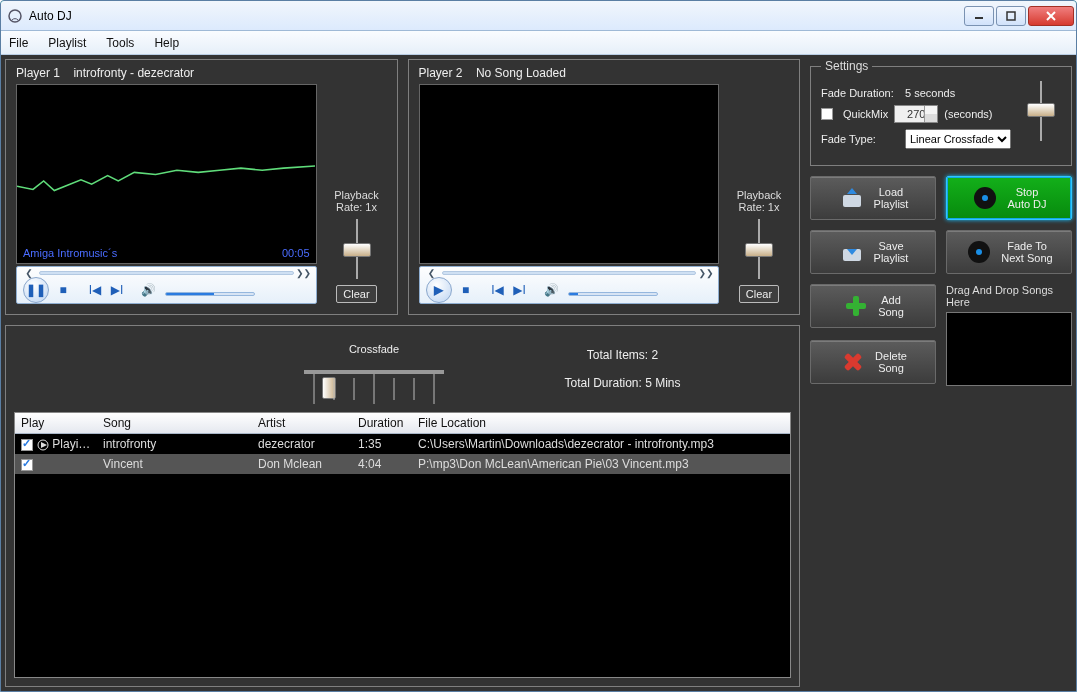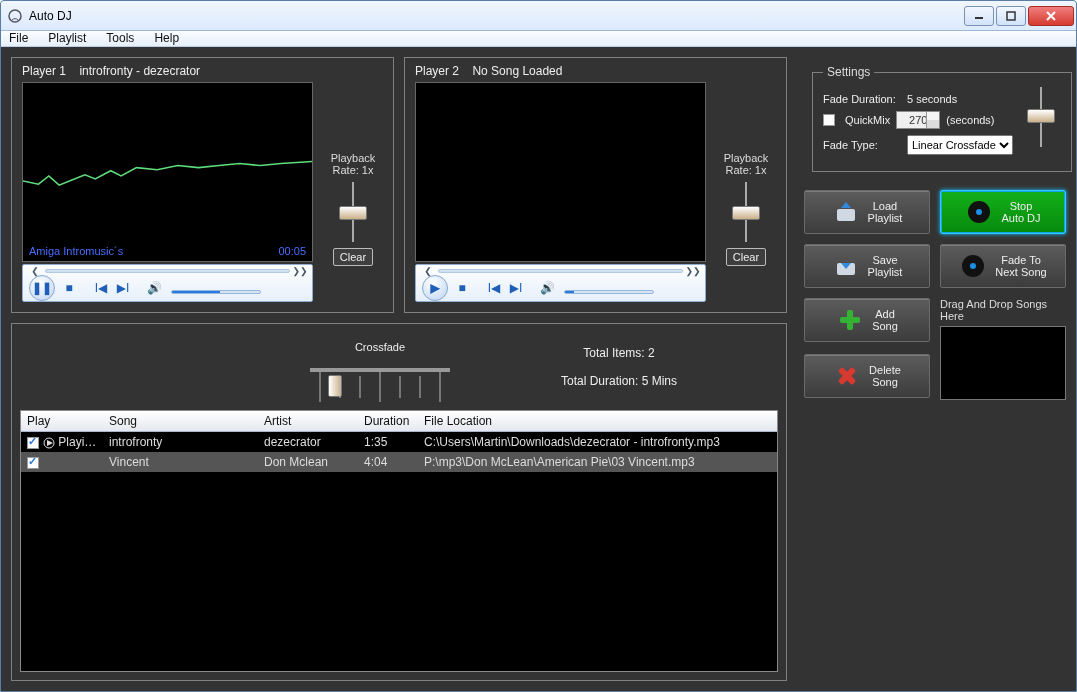--- a/index.html
+++ b/index.html
@@ -7,24 +7,24 @@
 
   
   .window{width:1077px;height:692px;border:1px solid #5a7ea3;border-radius:4px 4px 0 0;overflow:hidden;display:flex;flex-direction:column;background:#14b8a6}
   .titlebar{height:30px;background:linear-gradient(to bottom,#f1f6fc,#dceafd);display:flex;align-items:center;padding:0 2px 0 6px;border-bottom:1px solid #9fb9d6}
   .titlebar .app-icon{width:16px;height:16px;display:inline-flex;align-items:center;justify-content:center;margin-right:6px;color:#556}
   .titlebar .title{flex:1;font-size:12px;color:#000}
   .win-btns{display:flex;margin-left:auto}
   .win-btn{width:30px;height:20px;margin-left:2px;border:1px solid #7a92b2;border-radius:3px;background:linear-gradient(to bottom,#f3f7fe,#d1e2fb);display:flex;align-items:center;justify-content:center;font-size:10px;color:#3a3a3a;cursor:default}
   .win-btn.close{width:46px;background:linear-gradient(to bottom,#f07f7f,#d63a2f);border-color:#a32f24;color:#fff}
 
-  .menubar{height:16px;background:linear-gradient(to bottom,#fafcff,#e6eff9);display:flex;padding:0 8px;border-bottom:1px solid #b9cde4;color:#111}
+  .menubar{height:24px;background:linear-gradient(to bottom,#fafcff,#e6eff9);display:flex;align-items:center;padding:0 8px;border-bottom:1px solid #b9cde4;color:#111}
   .menubar span{margin-right:20px;cursor:default}
 
-  .client{flex:1;background:#333333;padding:10px;display:flex;gap:17px;min-height:0}
+  .client{flex:1;background:#333333;padding:4px;display:flex;gap:10px;min-height:0}
   .left-col{flex:1;display:flex;flex-direction:column;gap:10px;min-width:0;min-height:0}
   .right-col{width:262px;display:flex;flex-direction:column;gap:10px}
 
   
   .players{display:flex;gap:10px}
   .player{flex:1;border:1px solid #7f7f7f;padding:6px 10px 10px 10px;color:#ddd}
   .player-head{font-size:12px;margin-bottom:4px;color:#eee}
   .player-body{display:flex;gap:10px}
   .wave-col{flex:1}
   .wave-box{height:180px;background:#000;border:1px solid #666;position:relative;overflow:hidden}
@@ -35,21 +35,21 @@
   
   .seek-row{position:absolute;left:6px;right:6px;top:3px;height:6px;display:flex;align-items:center;gap:4px}
   .seek-track{flex:1;height:4px;background:#cfe0f3;border:1px solid #b3c9e2;border-radius:2px}
   .seek-sm{width:12px;height:12px;font-size:9px;color:#456;display:flex;align-items:center;justify-content:center;cursor:default}
   .transport .btns{display:flex;align-items:center;gap:6px;margin-top:9px}
   .tbtn{width:16px;height:16px;display:flex;align-items:center;justify-content:center;color:#1f5fb8;cursor:default}
   .tbtn.big{width:26px;height:26px;border:1px solid #8aa7cc;border-radius:50%;background:radial-gradient(circle at 40% 30%,#fff,#bcd4f2);font-size:12px;font-weight:bold}
   .vol-line{height:4px;width:90px;background:linear-gradient(to right,#2a7be0 55%,#d7e4f4 55%);border:1px solid #95b7de;border-radius:2px;margin-left:2px;margin-top:8px}
 
   .rate-col{width:60px;text-align:center;font-size:11px;color:#ddd}
-  .rate-col .lab{margin-top:70px}
+  .rate-col .lab{margin-top:105px}
   .vslider{margin:6px auto 0;width:34px;height:60px;display:flex;flex-direction:column;align-items:center;position:relative}
   .vslider .rail{width:2px;height:60px;background:#aaa}
   .vslider .knob{position:absolute;top:24px;left:3px;width:28px;height:14px;background:linear-gradient(to bottom,#fff,#c9b089);border:1px solid #777;border-radius:2px}
   .vslider::before,.vslider::after{content:"";position:absolute;left:50%;transform:translateX(-50%);width:18px;height:2px;top:4px}
   .clear-btn{margin-top:6px;display:inline-block;border:1px solid #bbb;background:#3e3e3e;color:#eee;padding:2px 6px;border-radius:2px;cursor:default}
 
   
   .bottom{flex:1;border:1px solid #7f7f7f;padding:8px 8px 8px 8px;display:flex;flex-direction:column;min-height:0}
   .crossfade-row{display:flex;align-items:flex-end;gap:20px;padding:0 10px 8px 10px}
   .cf-box{width:140px}
@@ -71,21 +71,21 @@
   .c-loc{flex:1}
   .tbody{flex:1;overflow:auto;color:#ddd;font-size:12px}
   .trow{display:flex;align-items:center}
   .trow.sel{background:#555}
   .trow:not(.sel){background:#000}
   .chk{width:12px;height:12px;border:1px solid #999;background:#fff;display:inline-block;margin-right:4px;position:relative;vertical-align:middle}
   .chk.checked::after{content:"✓";position:absolute;left:0;top:-3px;color:#2a7be0;font-size:11px;font-weight:bold}
   .play-ind{display:inline-flex;align-items:center;gap:3px;vertical-align:middle}
 
   
-  fieldset.settings{border:1px solid #7f7f7f;color:#eee;padding:8px 10px 10px 10px;margin:8px}
+  fieldset.settings{border:1px solid #7f7f7f;color:#eee;padding:8px 10px 10px 10px;margin:0}
   fieldset.settings legend{color:#ddd;font-size:12px;padding:0 4px}
   .settings .row{display:flex;align-items:center;margin:6px 0;font-size:11px;gap:6px}
   .settings .lab{width:78px}
   .spin{width:44px;height:18px;background:#f0f0f0;border:1px solid #888;color:#333;display:inline-flex;align-items:center;justify-content:center;font-size:11px;position:relative}
   .spin::after{content:"";position:absolute;right:0;top:0;bottom:0;width:12px;border-left:1px solid #999;background:linear-gradient(to bottom,#f5f5f5 49%,#ddd 50%)}
   select.fade{height:20px;font-size:11px}
   .settings-slider{width:40px;height:60px;position:relative;margin-left:auto}
 
   .btn-grid{display:grid;grid-template-columns:1fr 1fr;gap:10px}
   .bigbtn{height:44px;border:1px solid #6a6a6a;background:linear-gradient(to bottom,#5c5c5c,#3c3c3c);color:#eee;display:flex;align-items:center;justify-content:center;gap:8px;padding:0 6px;border-radius:2px;cursor:default;box-shadow:inset 0 1px 0 rgba(255,255,255,.2)}

